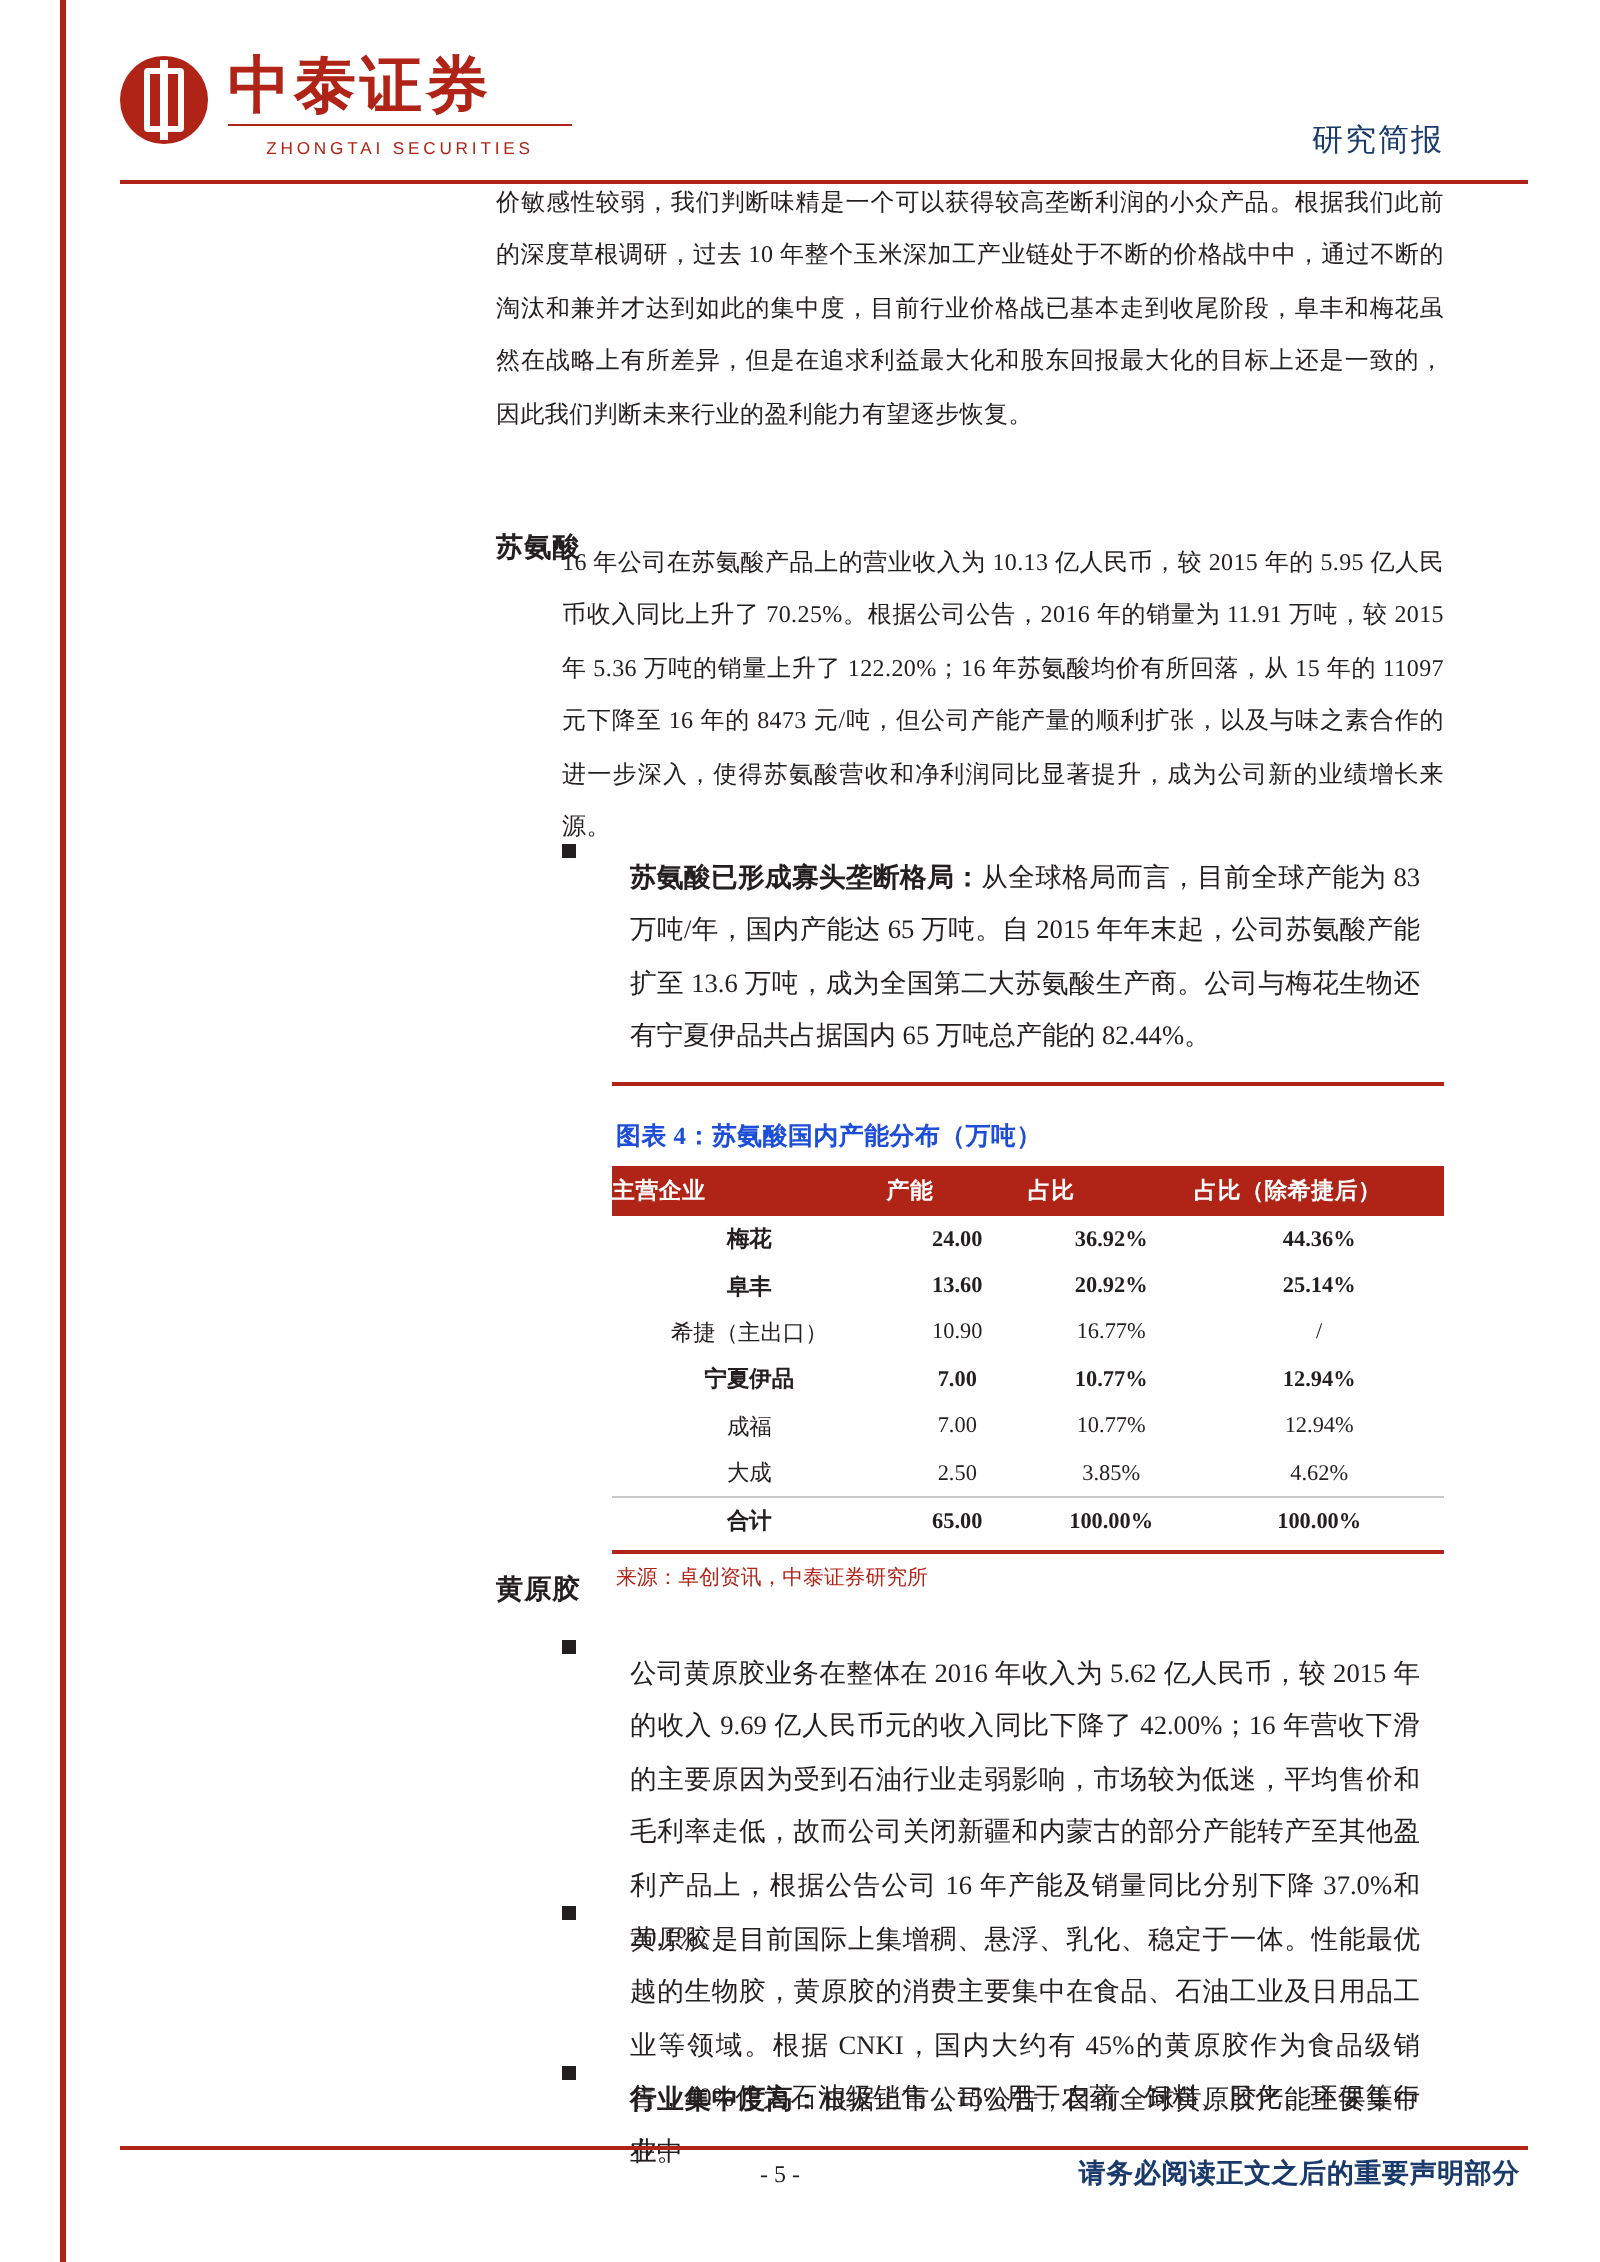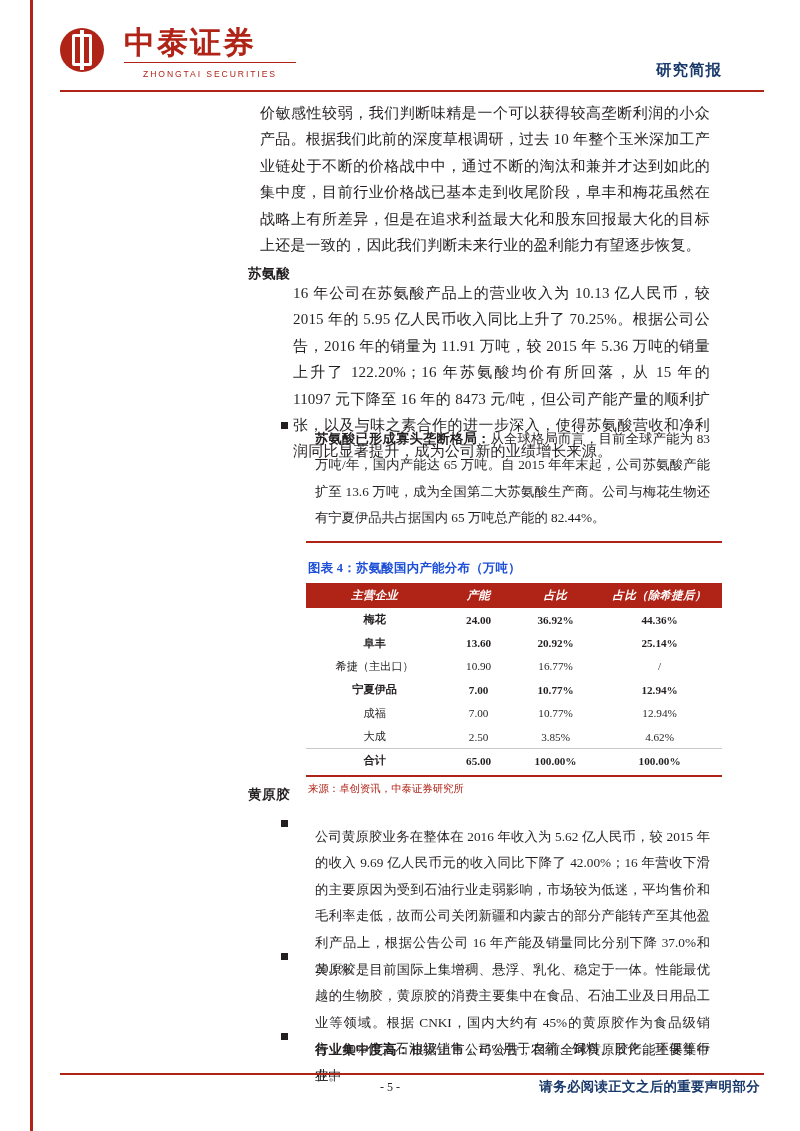--- a/index.html
+++ b/index.html
@@ -55,21 +55,21 @@
     box-sizing: border-box;
   }
   .logo-mark:after {
     content: "";
     position: absolute;
     left: 20px; top: 2px;
     width: 4px; height: 40px;
     background: #ffffff;
   }
   .logo-text {
-    margin-left: 20px;
+    margin-left: 10px;
   }
   .logo-cn {
     font-family: "Liberation Serif", "DejaVu Serif", serif;
     font-size: 31px;
     font-weight: bold;
     color: #b02418;
     letter-spacing: 2px;
     line-height: 34px;
   }
   .logo-en {
@@ -81,38 +81,38 @@
     border-top: 1px solid #b02418;
     padding-top: 6px;
     width: 172px;
     text-align: center;
   }
   .report-type {
     position: absolute;
     right: 38px; top: 34px;
     font-size: 15.5px;
     color: #1a3a6b;
-    font-weight: bold;
+    font-weight: normal;
     letter-spacing: 1px;
   }
   .header-rule {
     position: absolute;
     left: 60px; top: 90px;
     width: 704px; height: 2px;
     background: #b02418;
   }
   
   .content {
     position: absolute;
     left: 248px; top: 88px;
     width: 474px;
   }
   p.para {
-    margin: 12px;
-    font-size: 15px;
+    margin: 0;
+    font-size: 12px;
     line-height: 26.4px;
     text-align: justify;
     text-justify: inter-ideograph;
     letter-spacing: 0.2px;
   }
   .sec-head {
     position: absolute;
     left: 248px;
     font-size: 13.6px;
     font-weight: bold;
@@ -166,24 +166,23 @@
   table.tbl {
     width: 416px;
     border-collapse: collapse;
     font-size: 11.2px;
   }
   table.tbl th {
     background: #b02418;
     color: #ffffff;
     font-weight: bold;
     padding: 5px 0 5px 0;
-    text-align: center;
+    text-align: left;
     font-size: 11.4px;
     letter-spacing: 0.3px;
-    font-style: italic;
   }
   table.tbl td {
     text-align: center;
     padding: 4.2px 0;
     color: #231f20;
     font-size: 11.2px;
   }
   table.tbl tr.r-bold td {
     font-weight: bold;
   }

